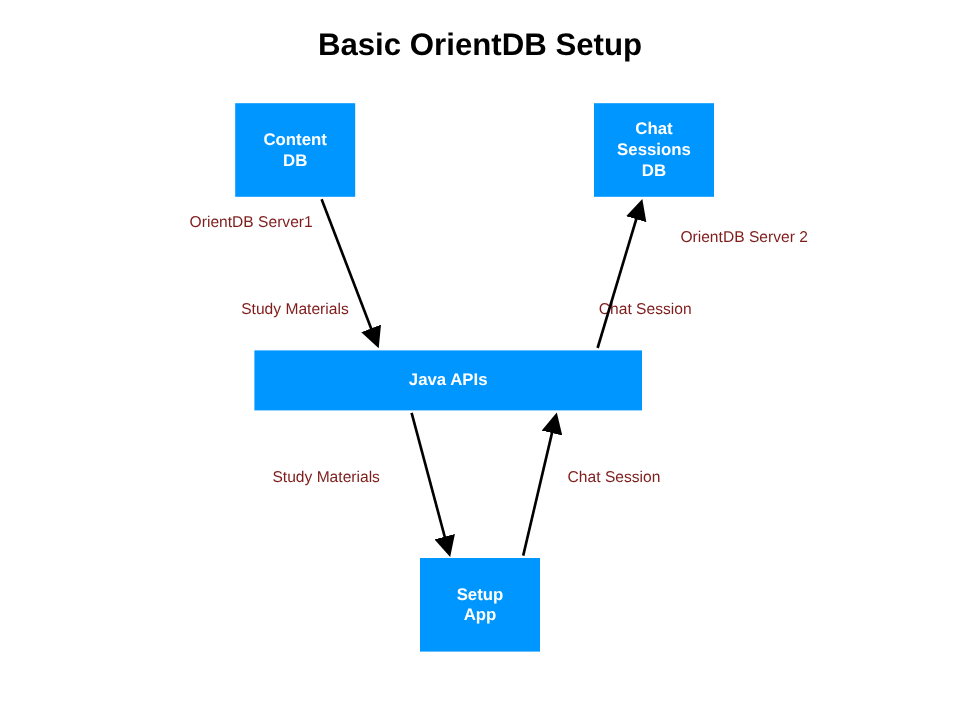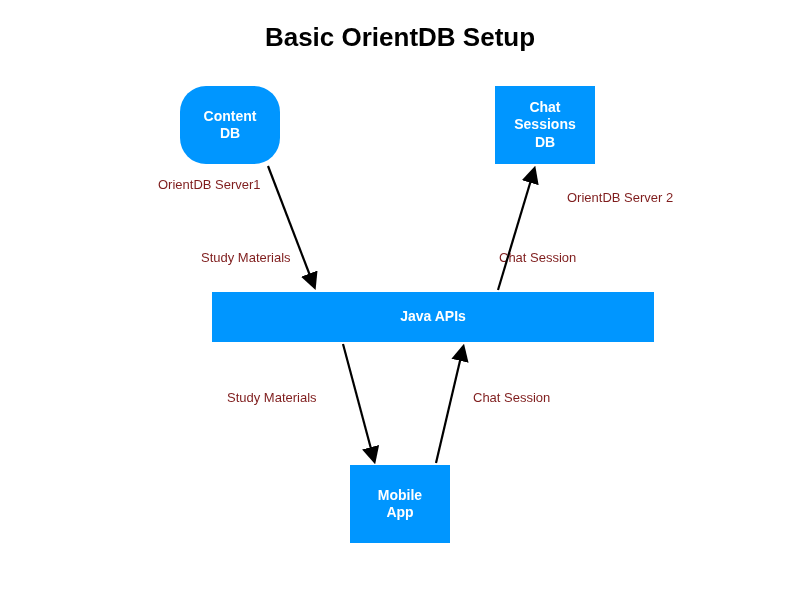--- a/index.html
+++ b/index.html
@@ -28,58 +28,58 @@
       display: flex;
       align-items: center;
       justify-content: center;
       text-align: center;
       font-weight: 600;
       font-size: 14px;
       line-height: 1.25;
       padding: 6px 10px;
     }
     .node.small { width: 100px; height: 78px; }
-    .node.wide  { width: 442px; height: 50px; }
+    .node.wide  { width: 323px; height: 50px; }
     .edge-label {
       position: absolute;
       font-size: 13px;
       color: #7f1d1d;
       font-weight: 500;
       white-space: nowrap;
     }
     svg.arrows {
       position: absolute;
       inset: 0;
       width: 800px;
       height: 600px;
       pointer-events: none;
     }
   </style>
 </head>
 <body>
 
 <div class="title">Basic OrientDB Setup</div>
 
-<div class="node small" style="left:180px; top:86px;border-radius:26px;">
+<div class="node small" style="left:196px; top:86px;">
   <span style="white-space:pre-line;">Content
 DB</span>
 </div>
 
 <div class="node small" style="left:495px; top:86px;">
   <span style="white-space:pre-line;">Chat
 Sessions
 DB</span>
 </div>
 
 <div class="node wide" style="left:212px; top:292px;">
   <span>Java APIs</span>
 </div>
 
 <div class="node small" style="left:350px; top:465px;">
-  <span style="white-space:pre-line;">Mobile
+  <span style="white-space:pre-line;">Setup
 App</span>
 </div>
 
 <div class="edge-label" style="left:158px; top:177px;">OrientDB Server1</div>
 <div class="edge-label" style="left:201px; top:250px;">Study Materials</div>
 <div class="edge-label" style="left:499px; top:250px;">Chat Session</div>
 <div class="edge-label" style="left:567px; top:177px;margin-top:13px;">OrientDB Server 2</div>
 <div class="edge-label" style="left:227px; top:390px;">Study Materials</div>
 <div class="edge-label" style="left:473px; top:390px;">Chat Session</div>
 

